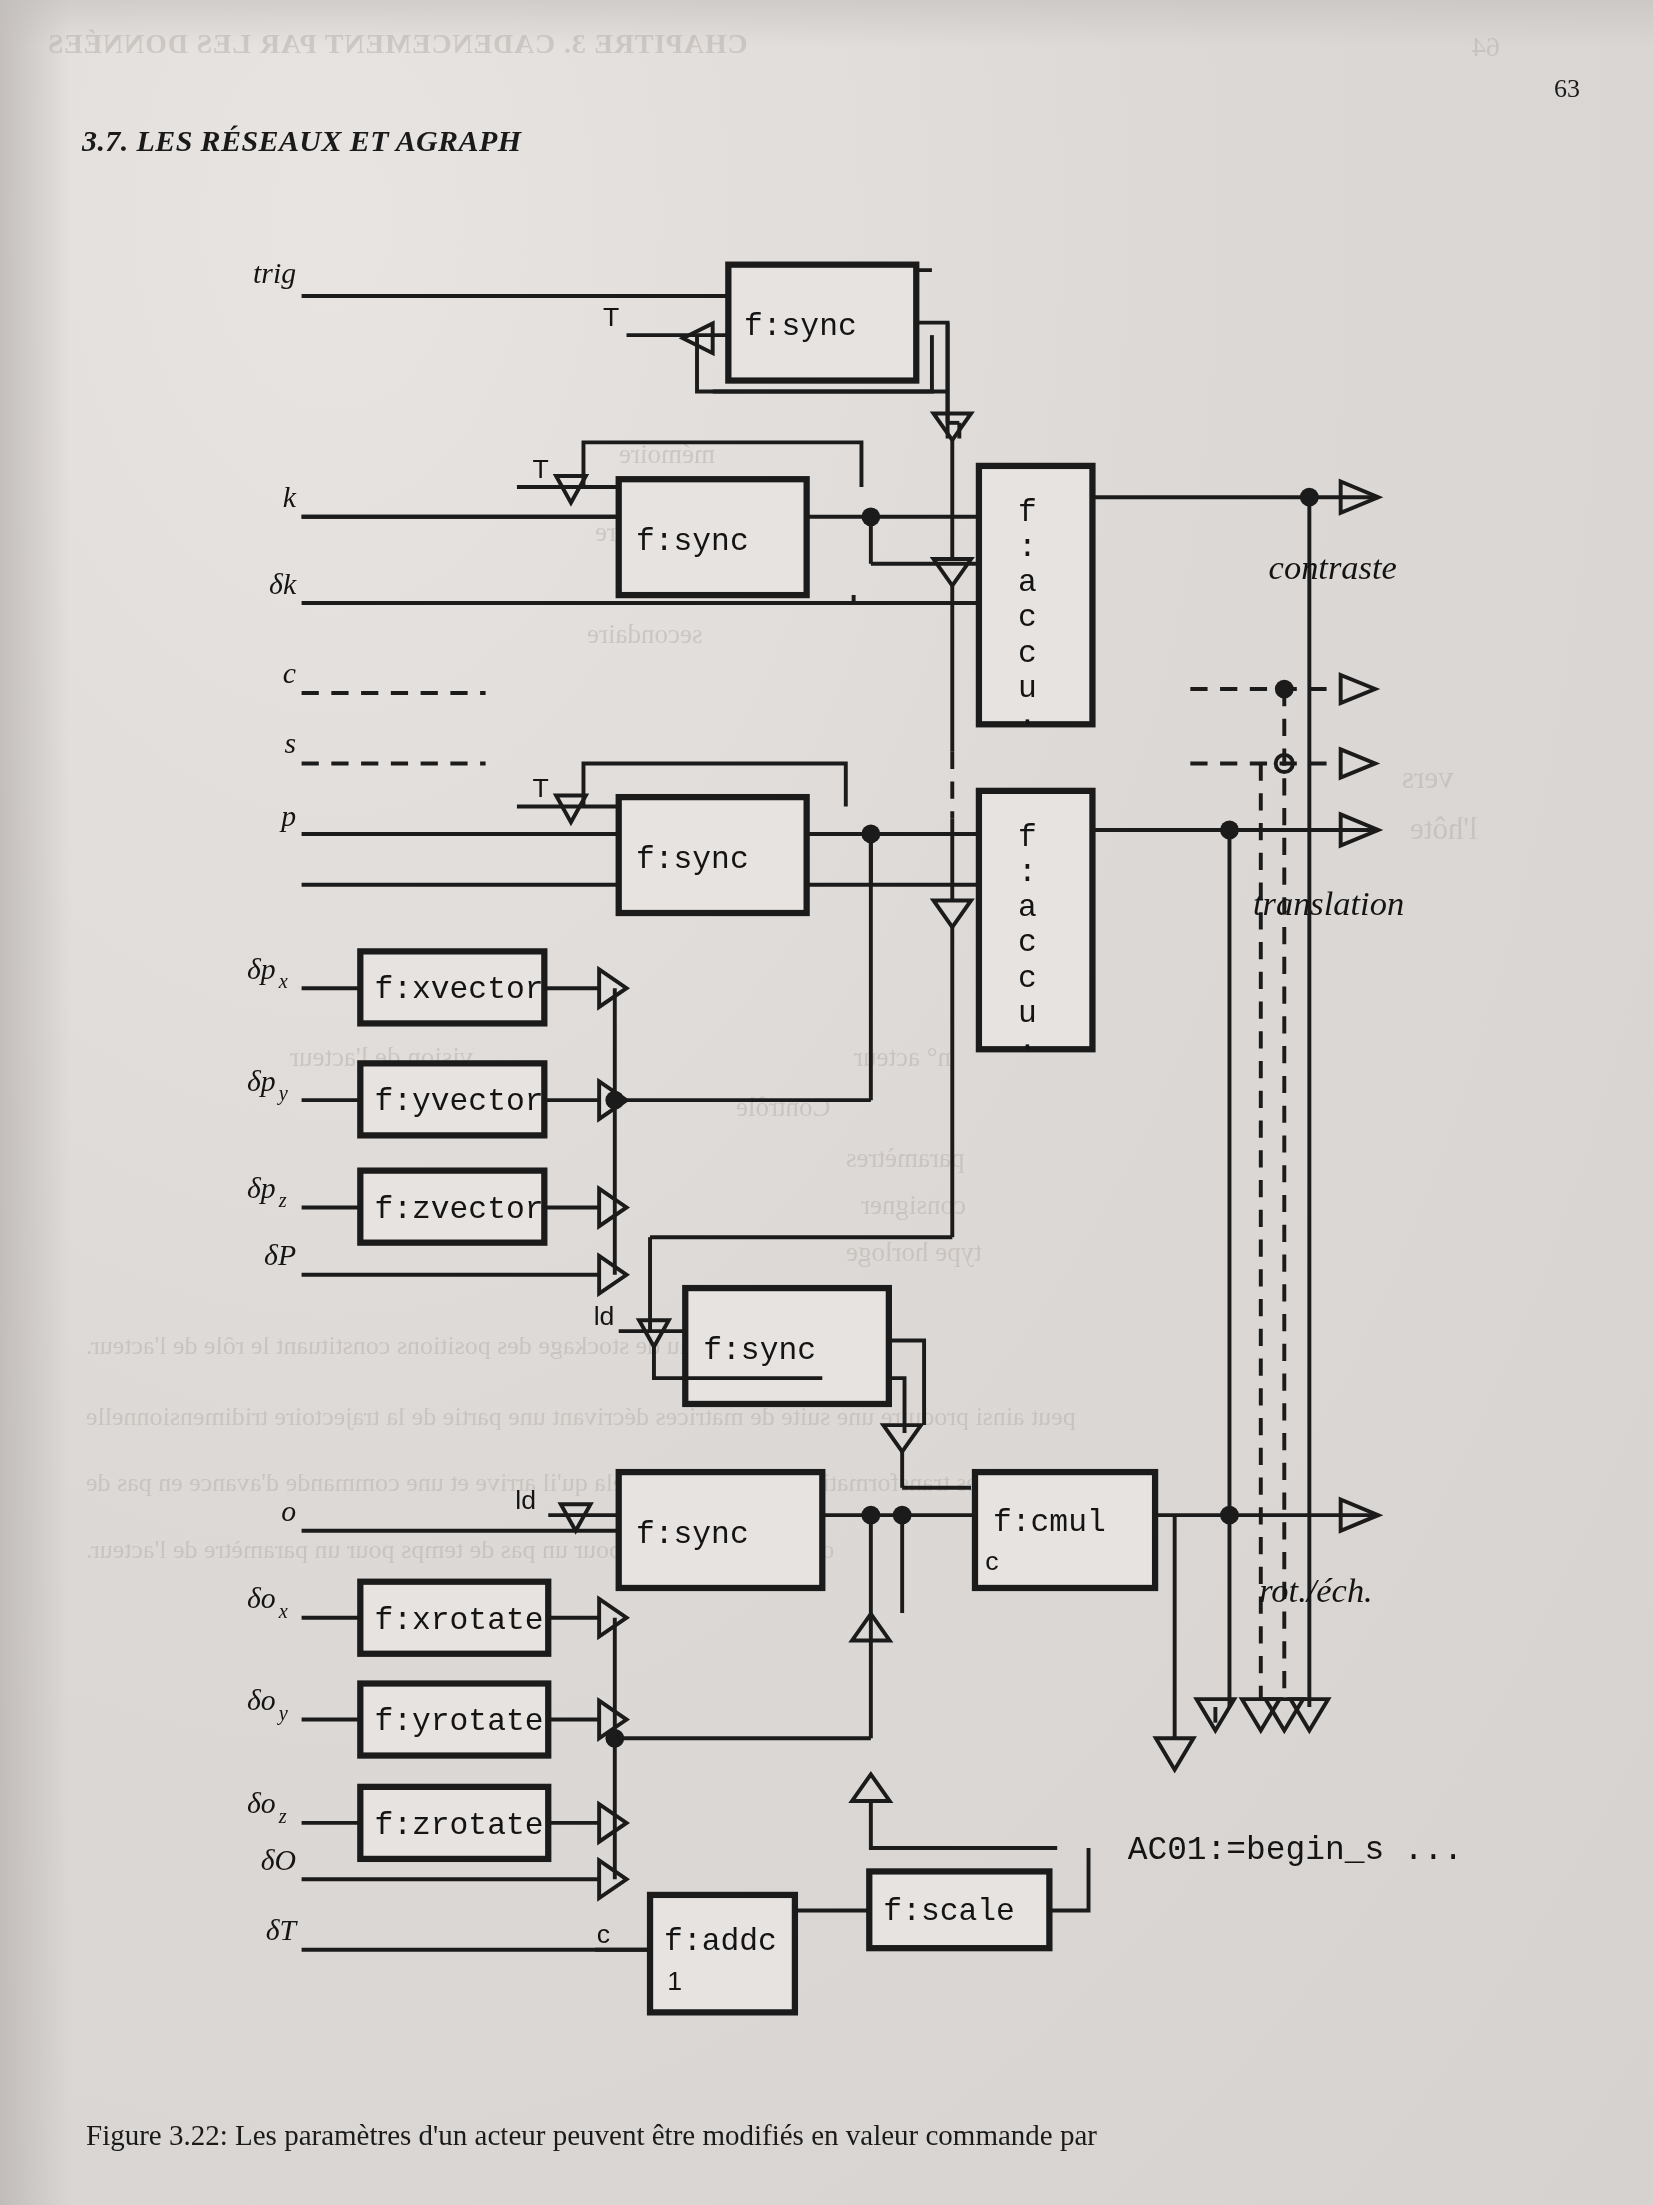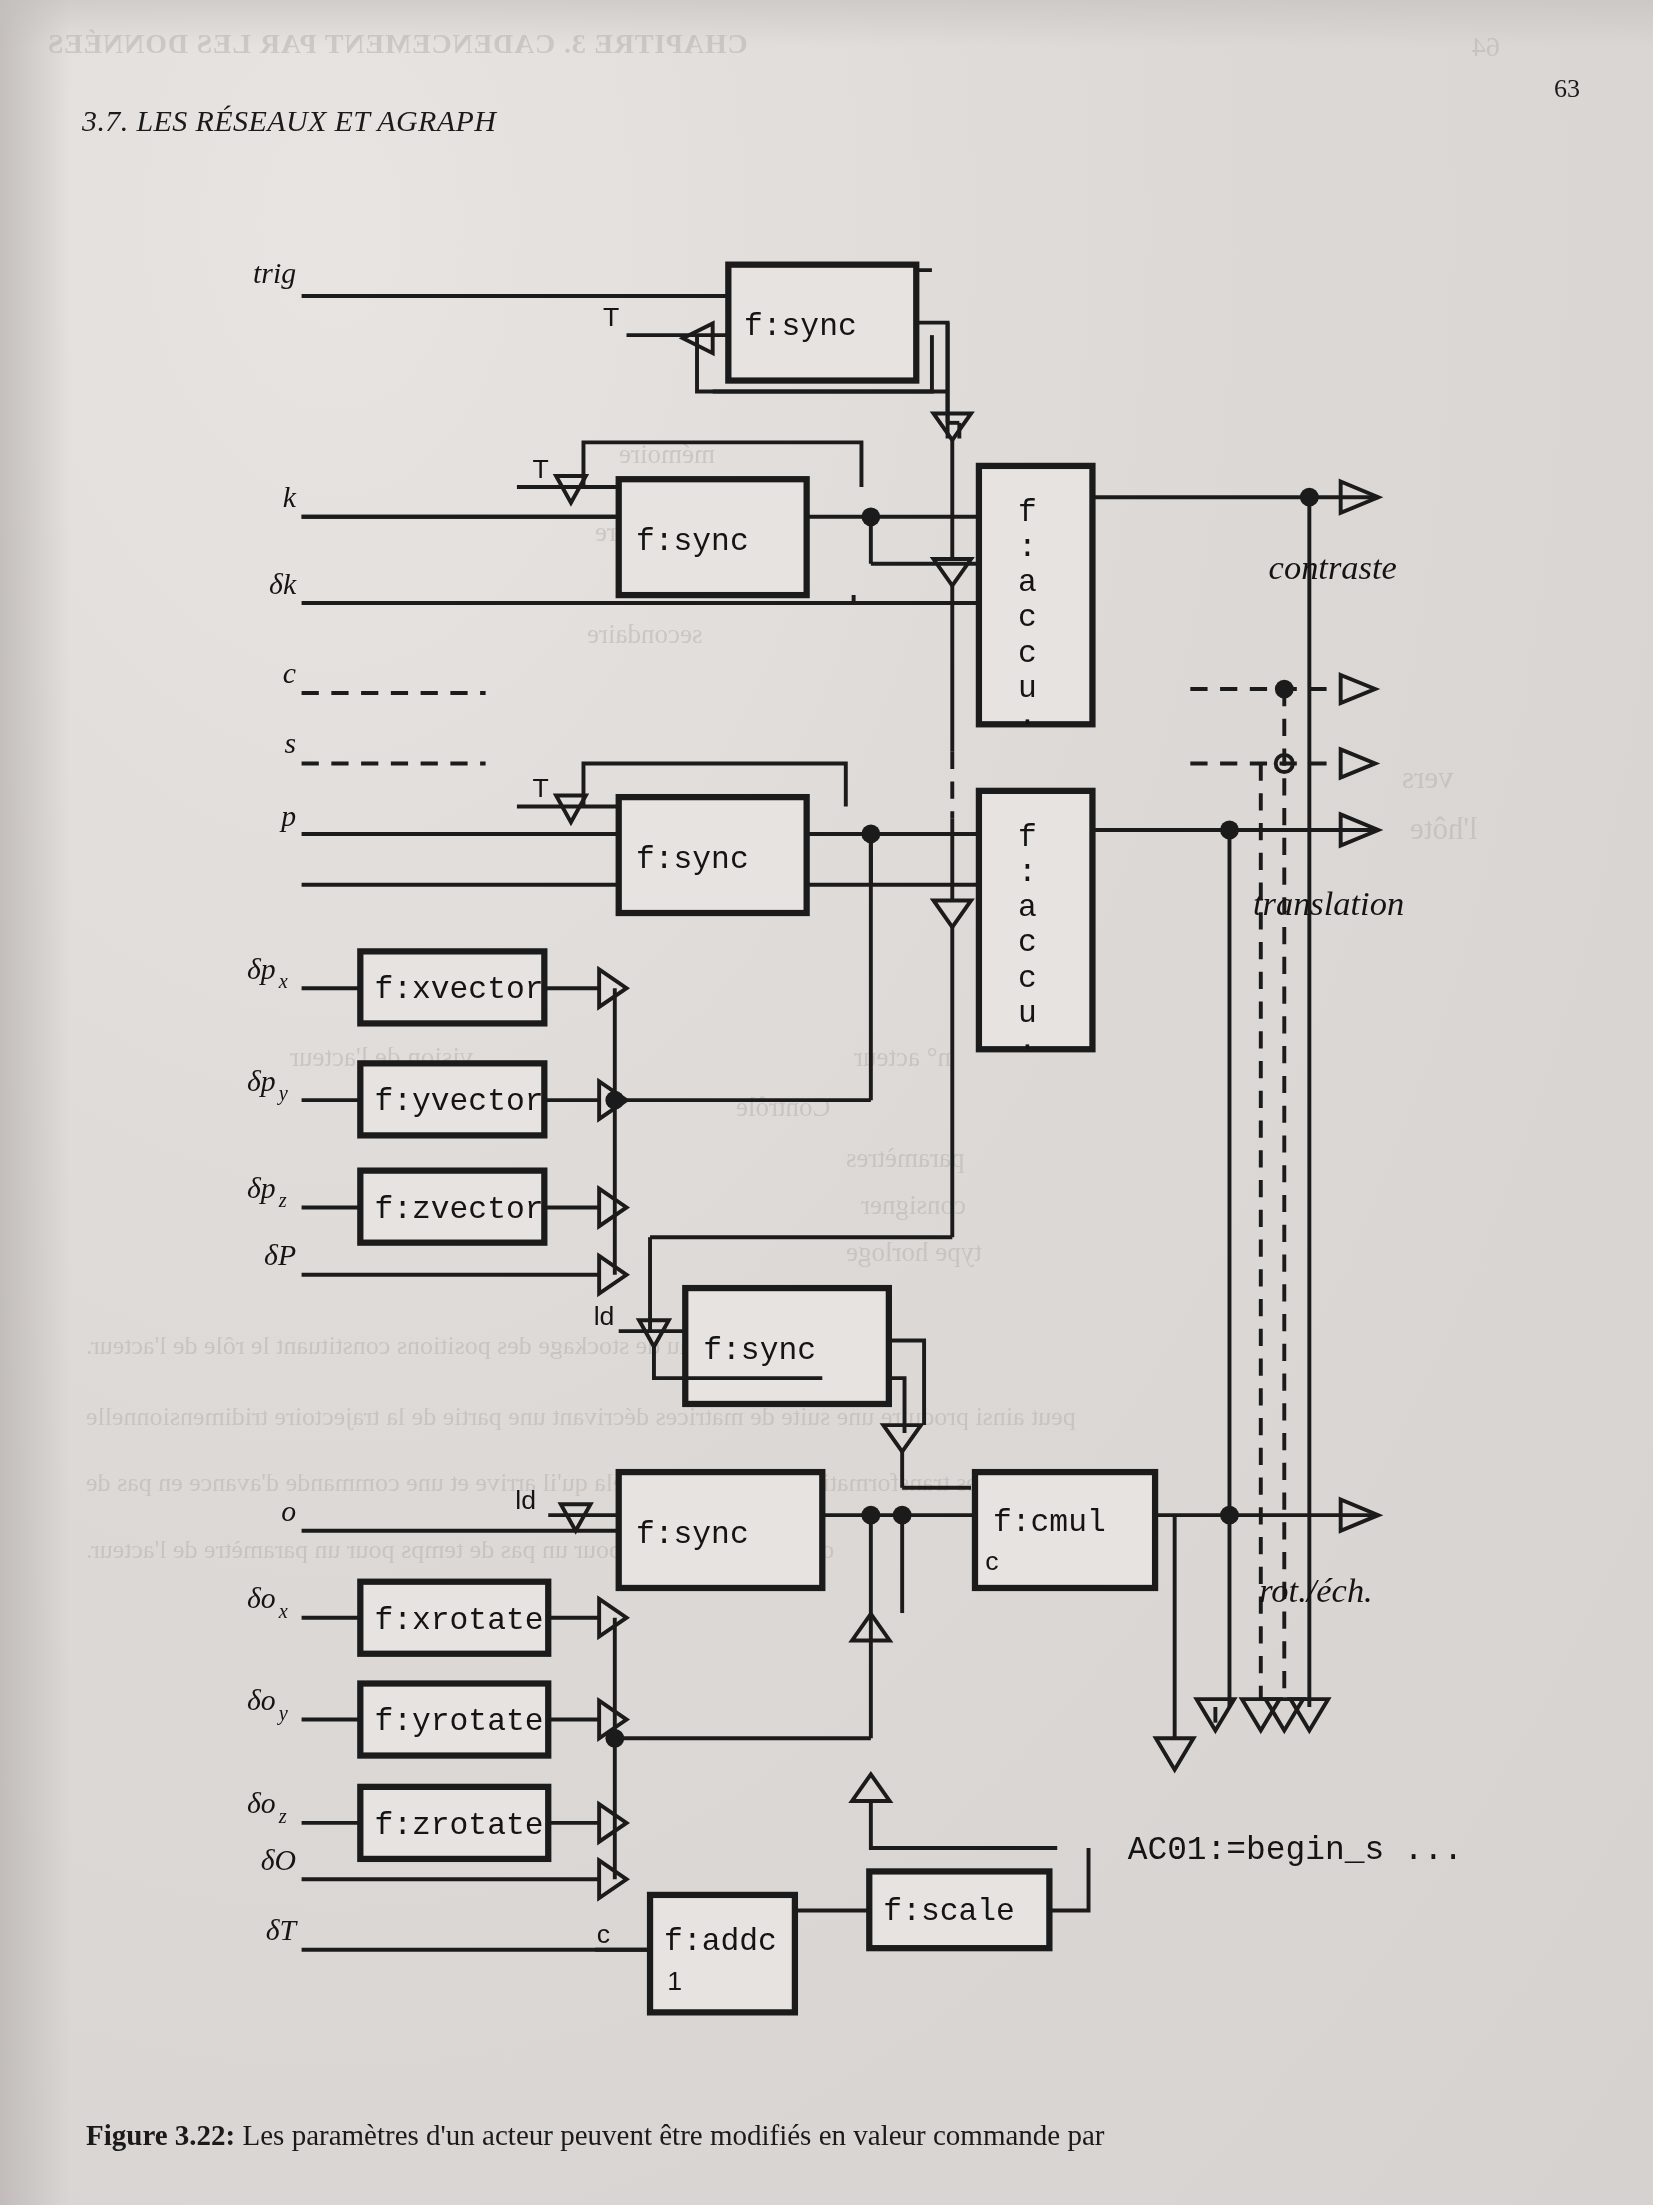--- a/index.html
+++ b/index.html
@@ -34,41 +34,41 @@
     opacity:.55;
     transform:scaleX(-1);
     font-family:"Liberation Serif",serif;
     white-space:nowrap;
     pointer-events:none;
   }
   .bleed-b{font-weight:bold;}
 
   
   #running-head{
-    position:absolute;left:82px;top:104px;
-    font-style:italic;font-weight:normal;font-size:30px;
+    position:absolute;left:82px;top:124px;
+    font-style:italic;font-weight:bold;font-size:30px;
     letter-spacing:0.4px;
   }
   #folio{
     position:absolute;right:74px;top:74px;
     font-size:26px;
   }
 
   
   #figure{
     position:absolute;left:0;top:0;width:1654px;height:2205px;
   }
   svg{position:absolute;left:0;top:0;}
 
   
   #caption{
     position:absolute;left:86px;top:2114px;width:1488px;
     font-size:29px;line-height:1.45;
   }
-  #caption .lbl{font-weight:bold;}
+  #caption .lbl{font-weight:normal;}
 </style>
 </head>
 <body>
 
 <div id="page"></div>
 <div class="shade-left"></div>
 <div class="shade-top"></div>
 
 <div class="bleed bleed-b" style="left:47px;top:28px;font-size:28px;letter-spacing:0.8px;">CHAPITRE 3.  CADENCEMENT PAR LES DONNÉES</div>
 <div class="bleed" style="left:1472px;top:31px;font-size:28px;">64</div>

